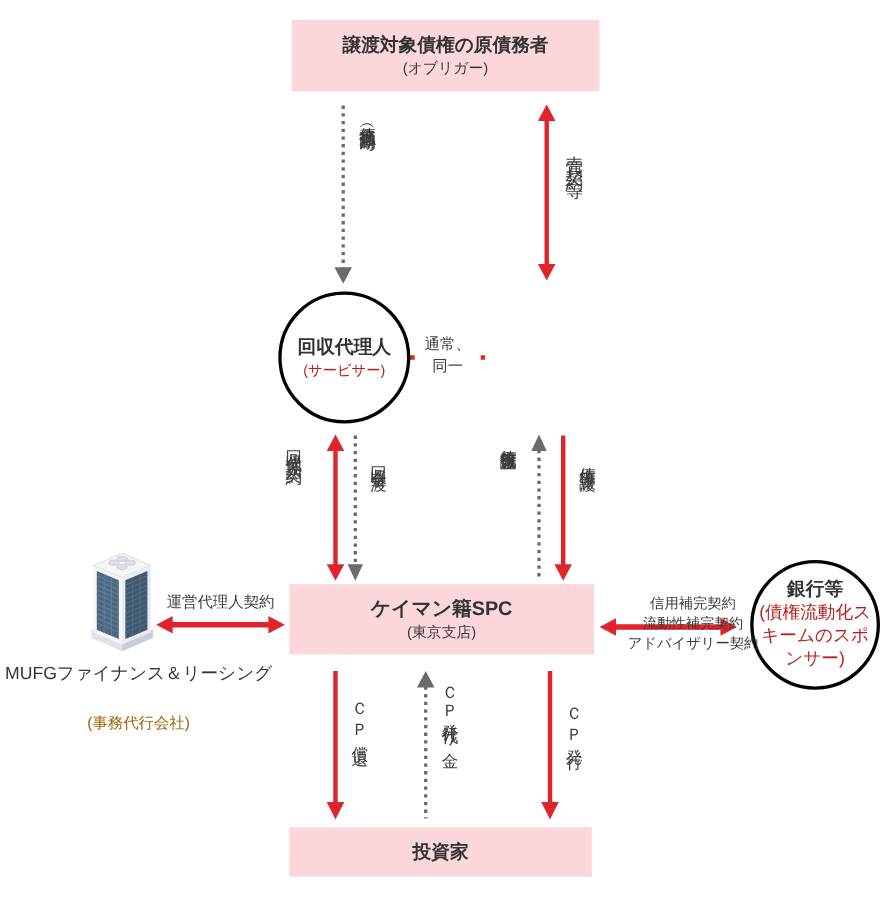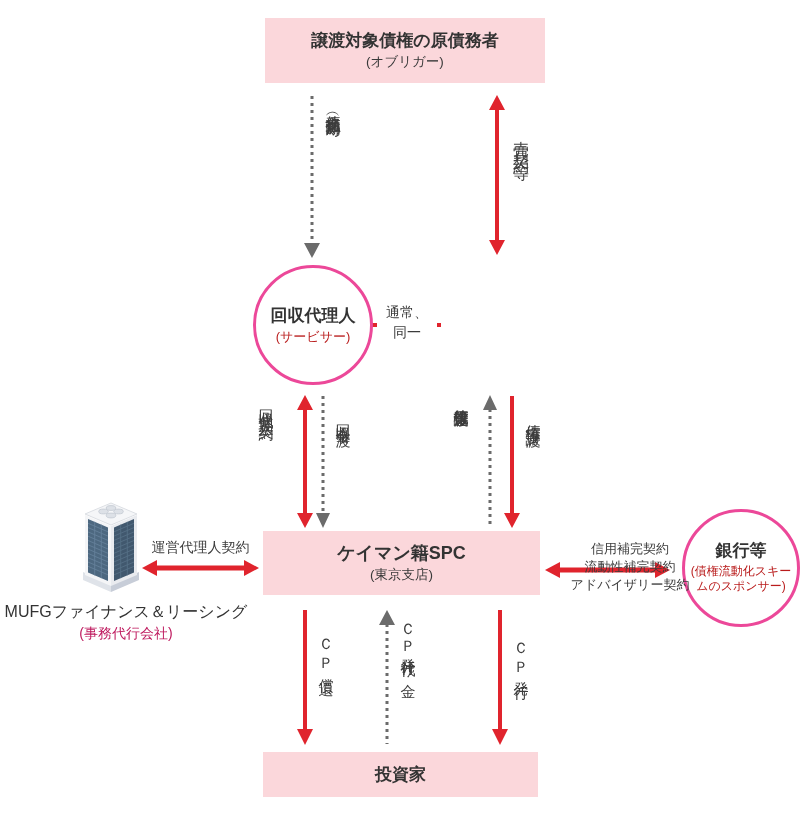--- a/index.html
+++ b/index.html
@@ -9,39 +9,39 @@
   }
   .overlay{position:absolute;left:0;top:0;width:800px;height:818px;}
   .box{
     position:absolute;background:#fbd7db;display:flex;flex-direction:column;
     align-items:center;justify-content:center;text-align:center;line-height:1.25;
   }
   .box-title{font-weight:bold;font-size:17px;color:#333;}
   .box-title.lg{font-size:18px;}
   .box-sub{font-size:13.5px;color:#3a3a3a;margin-top:2px;}
   .circle{
-    position:absolute;background:#ffffff;border:3px solid #ec4899;border-radius:50%;
+    position:absolute;background:#ffffff;border:3px solid #000000;border-radius:50%;
     display:flex;flex-direction:column;align-items:center;justify-content:center;
     text-align:center;line-height:1.2;box-sizing:border-box;
   }
   .circle-title{font-weight:bold;font-size:17px;color:#333;}
   .circle-sub{font-size:13px;color:#b91c1c;margin-top:3px;}
-  .circle-sub.sm{font-size:12px;line-height:1.3;margin-top:2px;}
+  .circle-sub.sm{font-size:16px;line-height:1.3;margin-top:2px;}
   .vlabel{
     position:absolute;writing-mode:vertical-rl;text-orientation:mixed;
     font-size:15px;color:#3c3c3c;line-height:1;white-space:nowrap;
   }
   .hlabel{position:absolute;font-size:14px;color:#3c3c3c;text-align:center;}
   .note{
     position:absolute;background:#ffffff;font-size:14px;color:#3c3c3c;
     text-align:center;line-height:1.4;padding:1px 2px;
   }
   .contracts{position:absolute;font-size:13px;color:#3c3c3c;text-align:center;line-height:1.4;}
   .mufg-name{position:absolute;font-weight:normal;font-size:16px;color:#333;text-align:center;}
-  .mufg-sub{position:absolute;font-size:14px;color:#be185d;text-align:center;}
+  .mufg-sub{position:absolute;font-size:14px;color:#a16207;text-align:center;margin-top:24px;}
 </style>
 </head>
 <body>
 
 <div class="stage">
 
   <svg class="overlay" viewBox="0 0 800 818" aria-hidden="true">
 
     <g>
       <line x1="312" y1="96" x2="312" y2="244" stroke="#6b6b6b" stroke-width="3" stroke-dasharray="3 4"></line>

